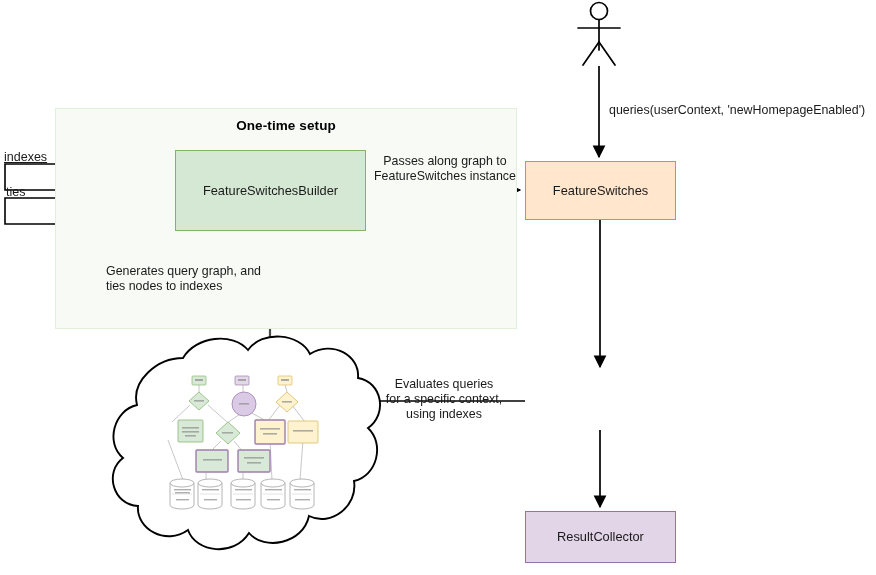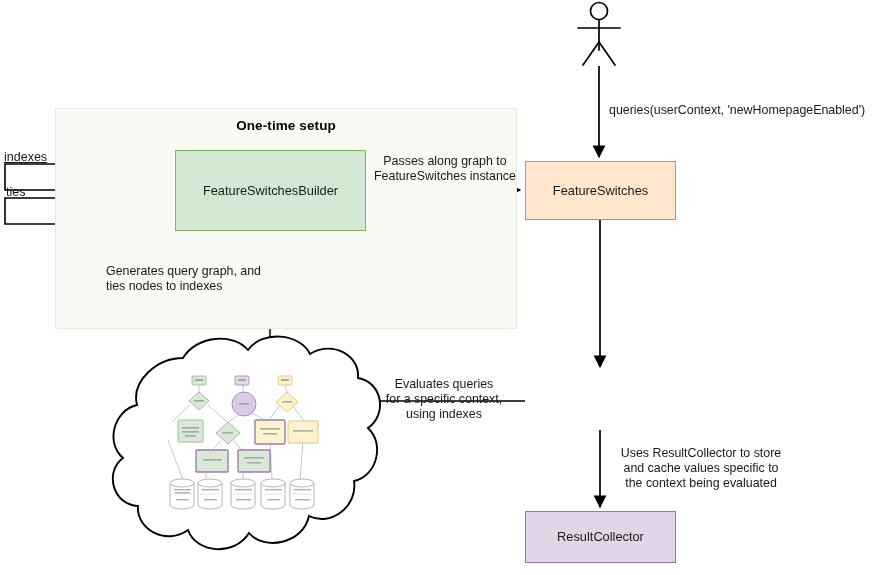--- a/index.html
+++ b/index.html
@@ -287,17 +287,14 @@
   <div class="node node-collector">ResultCollector</div>
 
   <div class="edge-label el-getvalue">queries(userContext, 'newHomepageEnabled')</div>
   <div class="edge-label el-passes">Passes along graph to
 FeatureSwitches instance</div>
   <div class="edge-label el-generates">Generates query graph, and
 ties nodes to indexes</div>
   <div class="edge-label el-evaluates">Evaluates queries
 for a specific context,
 using indexes</div>
-  <div class="edge-label el-uses">Uses ResultCollector to store
-and cache values specific to
-the context being evaluated</div>
 
 </div>
 
 </body></html>

